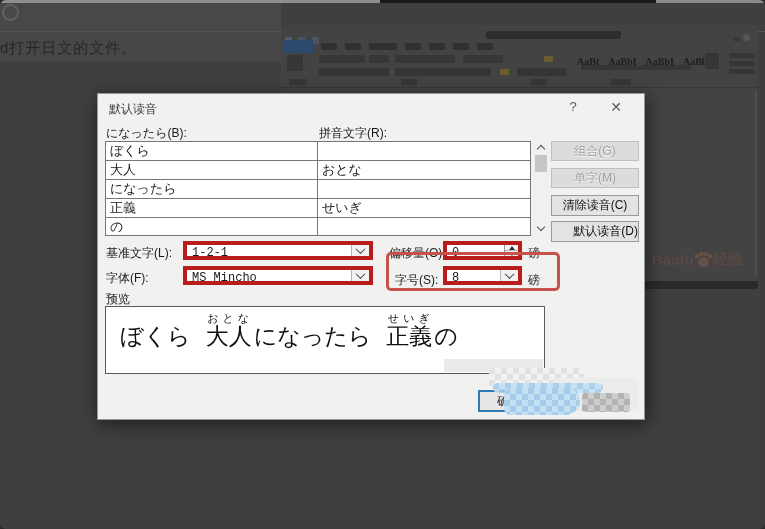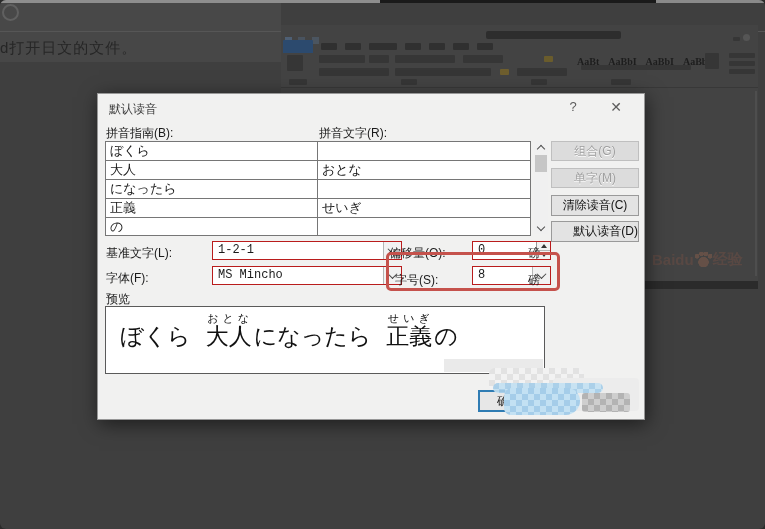--- a/index.html
+++ b/index.html
@@ -51,22 +51,22 @@
              border-bottom:1.4px solid #505050;display:block;}
   #scr-up::after{transform:rotate(-135deg);margin-top:3px;}
   #scr-dn::after{transform:rotate(45deg);margin-bottom:3px;}
   #scr-thumb{position:absolute;left:1px;top:14px;width:12px;height:17px;background:#c6c6c6;}
   
   .dbtn{left:453px;width:88px;height:20px;background:#e3e3e3;border:1px solid #9a9a9a;
         text-align:center;line-height:18px;font-size:12px;color:#111;box-sizing:border-box;}
   .dbtn.disabled{background:#dcdcdc;border-color:#bfbfbf;color:#9f9f9f;
         text-shadow:0 1px 0 #fff;}
   
-  .combo{background:#fff;border:1px solid #b91c1c;box-sizing:border-box;line-height:17px;
-         padding:0 12px 0 5px;overflow:hidden;margin-left:29px;}
+  .combo{background:#fff;border:4px solid #b91c1c;box-sizing:border-box;line-height:17px;
+         padding:0 12px 0 5px;overflow:hidden;}
   .mono{font-family:"Liberation Mono",monospace;font-size:12px;}
   .chev{position:absolute;right:0;top:0;bottom:0;width:17px;background:#f2f2f2;
         border-left:1px solid #b5b5b5;display:flex;align-items:center;justify-content:center;}
   .chev::after{content:"";width:6px;height:6px;border-right:1.4px solid #444;
         border-bottom:1.4px solid #444;transform:rotate(45deg) translate(-1px,-1px);}
   .spin{position:absolute;right:0;top:0;bottom:0;width:13px;border-left:1px solid #999;
         display:flex;flex-direction:column;background:#f2f2f2;}
   .spin-half{flex:1;display:flex;align-items:center;justify-content:center;}
   .spin-half.up{border-bottom:1px solid #b5b5b5;}
   .spin-half.up::after{content:"";border-left:3px solid transparent;border-right:3px solid transparent;
@@ -161,21 +161,21 @@
     <span class="wm-text">Baidu</span>
     <span id="wm-paw"></span>
     <span class="wm-text">经验</span>
   </div>
 
   <div class="abs" id="dialog">
     <div class="abs" id="dlg-title">默认读音</div>
     <div class="abs titlebar-btn" style="left:465px;">?</div>
     <div class="abs titlebar-btn" style="left:508px;font-size:14px;">✕</div>
 
-    <div class="abs flabel" style="left:8px;top:31px;">拼音指南(B):</div>
+    <div class="abs flabel" style="left:8px;top:31px;">になったら(B):</div>
     <div class="abs flabel" style="left:221px;top:31px;">拼音文字(R):</div>
 
     <div class="abs" id="grid">
       <div class="grow">
         <div class="gcell left">ぼくら</div>
         <div class="gcell right"></div>
       </div>
       <div class="grow">
         <div class="gcell left">大人</div>
         <div class="gcell right">おとな</div>

